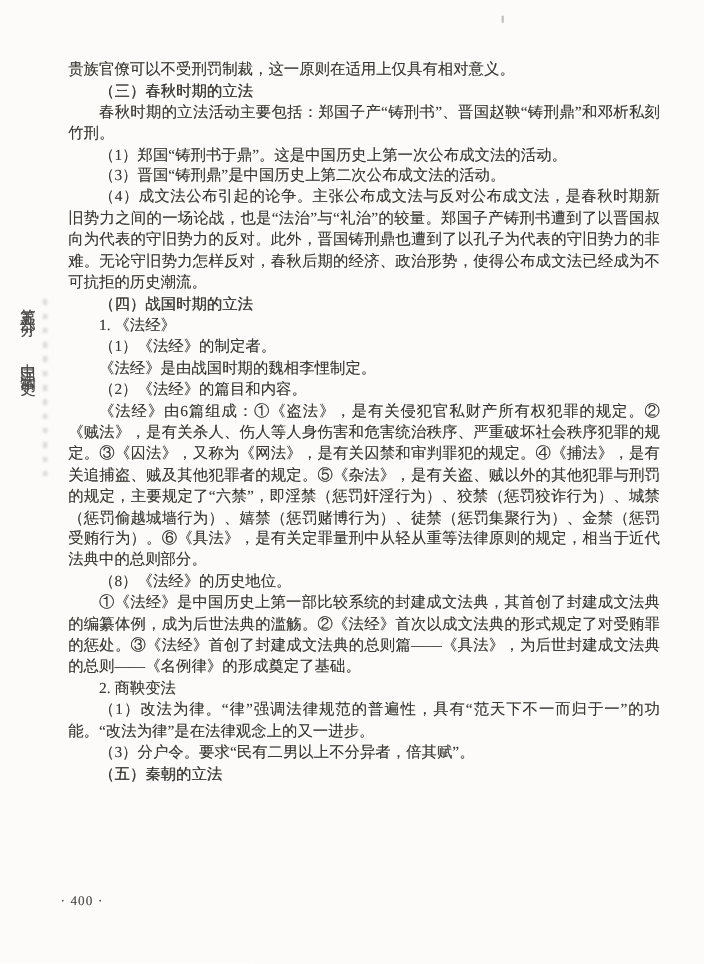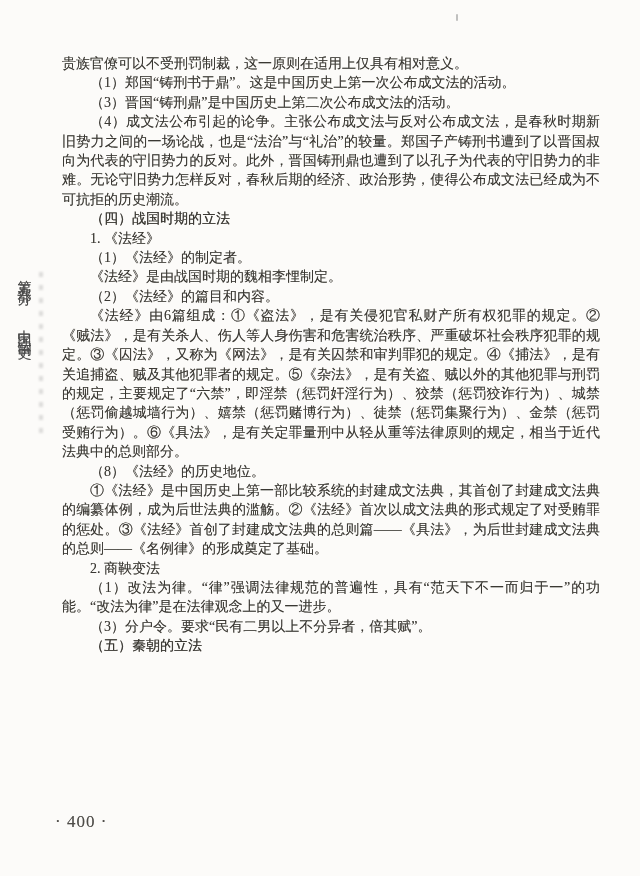--- a/index.html
+++ b/index.html
@@ -59,41 +59,43 @@
   }
   .content p { margin: 0; text-indent: 2em; }
   .content p.noindent { text-indent: 0; }
   .content p.heading {
     font-family: "Liberation Sans", sans-serif;
     text-shadow: 0.3px 0 0 rgba(60,58,52,0.8);
   }
   .footer {
     position: absolute;
     left: 55px; top: 812px;
-    font-size: 17px;
+    font-size: 12px;
     color: #4e4c48;
     letter-spacing: 1px;
     text-shadow: 0 0 0.5px rgba(70,70,70,0.4);
   }
 </style>
 </head>
 <body>
 
 <div class="page">
 
   <div class="sidebar">
     <span class="part-label">第五部分</span>
     <span class="book-title">中国法制史</span>
   </div>
 
   <div class="bleed"></div>
   <div class="speck"></div>
 
   <div class="content">
     <p class="noindent">贵族官僚可以不受刑罚制裁，这一原则在适用上仅具有相对意义。</p>
+    <p class="heading">（三）春秋时期的立法</p>
+    <p>春秋时期的立法活动主要包括：郑国子产“铸刑书”、晋国赵鞅“铸刑鼎”和邓析私刻竹刑。</p>
     <p>（1）郑国“铸刑书于鼎”。这是中国历史上第一次公布成文法的活动。</p>
     <p>（3）晋国“铸刑鼎”是中国历史上第二次公布成文法的活动。</p>
     <p>（4）成文法公布引起的论争。主张公布成文法与反对公布成文法，是春秋时期新旧势力之间的一场论战，也是“法治”与“礼治”的较量。郑国子产铸刑书遭到了以晋国叔向为代表的守旧势力的反对。此外，晋国铸刑鼎也遭到了以孔子为代表的守旧势力的非难。无论守旧势力怎样反对，春秋后期的经济、政治形势，使得公布成文法已经成为不可抗拒的历史潮流。</p>
     <p class="heading">（四）战国时期的立法</p>
     <p>1. 《法经》</p>
     <p>（1）《法经》的制定者。</p>
     <p>《法经》是由战国时期的魏相李悝制定。</p>
     <p>（2）《法经》的篇目和内容。</p>
     <p>《法经》由6篇组成：①《盗法》，是有关侵犯官私财产所有权犯罪的规定。②《贼法》，是有关杀人、伤人等人身伤害和危害统治秩序、严重破坏社会秩序犯罪的规定。③《囚法》，又称为《网法》，是有关囚禁和审判罪犯的规定。④《捕法》，是有关追捕盗、贼及其他犯罪者的规定。⑤《杂法》，是有关盗、贼以外的其他犯罪与刑罚的规定，主要规定了“六禁”，即淫禁（惩罚奸淫行为）、狡禁（惩罚狡诈行为）、城禁（惩罚偷越城墙行为）、嬉禁（惩罚赌博行为）、徒禁（惩罚集聚行为）、金禁（惩罚受贿行为）。⑥《具法》，是有关定罪量刑中从轻从重等法律原则的规定，相当于近代法典中的总则部分。</p>
     <p>（8）《法经》的历史地位。</p>

